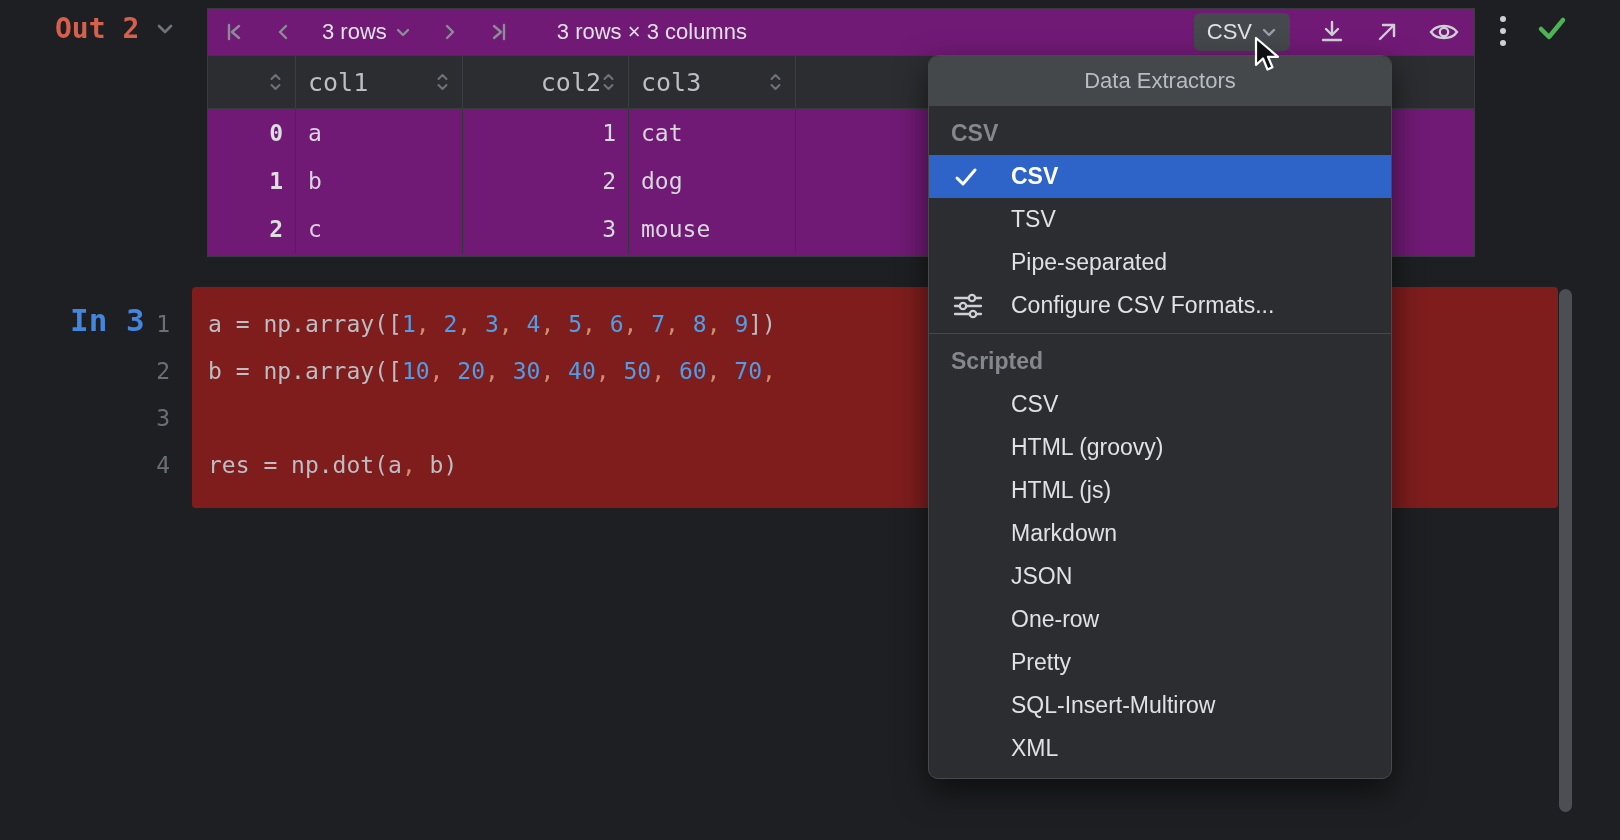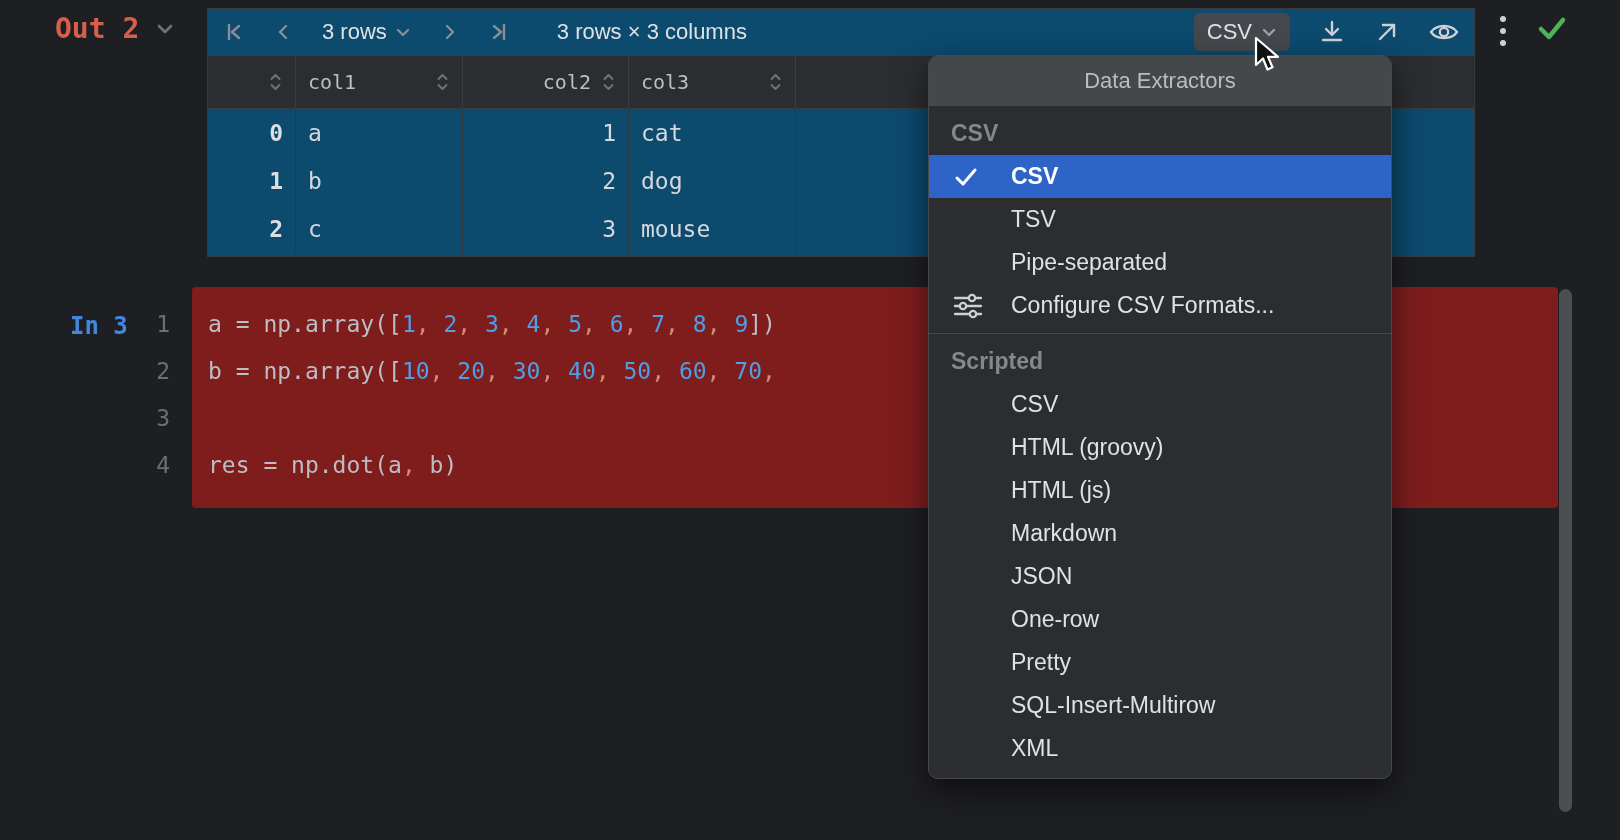--- a/index.html
+++ b/index.html
@@ -5,48 +5,48 @@
   html,body{margin:0;padding:0;background:#1e1f22;}
   .screen{position:relative;width:1620px;height:840px;background:#1e1f22;overflow:hidden;
           font-family:"Liberation Sans","DejaVu Sans",sans-serif;color:#dfe1e5;}
 
   
   .out-row{position:absolute;left:55px;top:12px;display:flex;align-items:center;gap:16px;}
   .out-label{font-family:"DejaVu Sans Mono",monospace;font-size:28px;font-weight:700;color:#d5604c;}
 
   
   .grid-panel{position:absolute;left:207px;top:8px;width:1268px;height:249px;
-              border:1px solid #393b40;box-sizing:border-box;background:#0c4a6e;}
+              border:1px solid #393b40;box-sizing:border-box;background:#701a75;}
   .grid-toolbar{height:47px;display:flex;align-items:center;padding:0 14px;gap:26px;
                 border-bottom:1px solid #393b40;box-sizing:border-box;}
   .page-size{display:flex;align-items:center;gap:8px;font-size:22px;color:#dfe1e5;cursor:pointer;}
   .dims{font-size:22px;color:#dfe1e5;margin-left:20px;}
   .tb-right{margin-left:auto;display:flex;align-items:center;gap:28px;}
   .csv-btn{display:flex;align-items:center;gap:9px;background:#45494d;border-radius:6px;
            padding:6px 13px;font-size:22px;color:#dfe1e5;cursor:pointer;}
   .icon-btn{display:flex;align-items:center;cursor:pointer;}
 
   .grid-header{height:53px;background:#2b2d30;display:flex;border-bottom:1px solid #393b40;box-sizing:border-box;}
-  .gh-cell{display:flex;align-items:center;justify-content:space-between;gap:10px;
-           font-family:"DejaVu Sans Mono",monospace;font-size:20px;color:#bcbec4;
+  .gh-cell{display:flex;align-items:center;justify-content:space-between;
+           font-family:"DejaVu Sans Mono",monospace;font-size:25px;color:#bcbec4;
            border-right:1px solid #3a3d41;box-sizing:border-box;padding:0 12px;}
   .gh-cell.right{justify-content:flex-end;}
   .g-row{height:48px;display:flex;font-family:"DejaVu Sans Mono",monospace;font-size:23px;color:#d6d8dc;}
   .g-cell{display:flex;align-items:center;padding:0 12px;border-right:1px solid #323539;box-sizing:border-box;}
   .g-cell.right{justify-content:flex-end;}
   .g-cell.idx{font-weight:700;color:#dcdee2;}
   .c0{width:88px;}.c1{width:167px;}.c2{width:166px;}.c3{width:167px;}
 
   
   .kebab{position:absolute;left:1499px;top:14px;}
   .done-check{position:absolute;left:1536px;top:14px;}
 
   
-  .in-label{position:absolute;left:70px;top:312px;font-family:"DejaVu Sans Mono",monospace;
-            font-size:24px;font-weight:700;color:#4286de;}
+  .in-label{position:absolute;left:70px;top:302px;font-family:"DejaVu Sans Mono",monospace;
+            font-size:31px;font-weight:700;color:#4286de;}
   .gutter{position:absolute;left:118px;top:301px;width:52px;text-align:right;
           font-family:"DejaVu Sans Mono",monospace;font-size:23px;color:#6b6f75;}
   .gut-num{height:47px;line-height:47px;}
   .code-panel{position:absolute;left:192px;top:287px;width:1366px;height:221px;
               background:#7f1d1d;border-radius:4px;padding:14px 0 0 16px;box-sizing:border-box;}
   .code-line{height:47px;line-height:47px;font-family:"DejaVu Sans Mono",monospace;
              font-size:23px;white-space:pre;color:#bcbec4;}
   .tok-p{color:#bcbec4}.tok-n{color:#4e9fe8}.tok-c{color:#cf8e6d}
 
   

